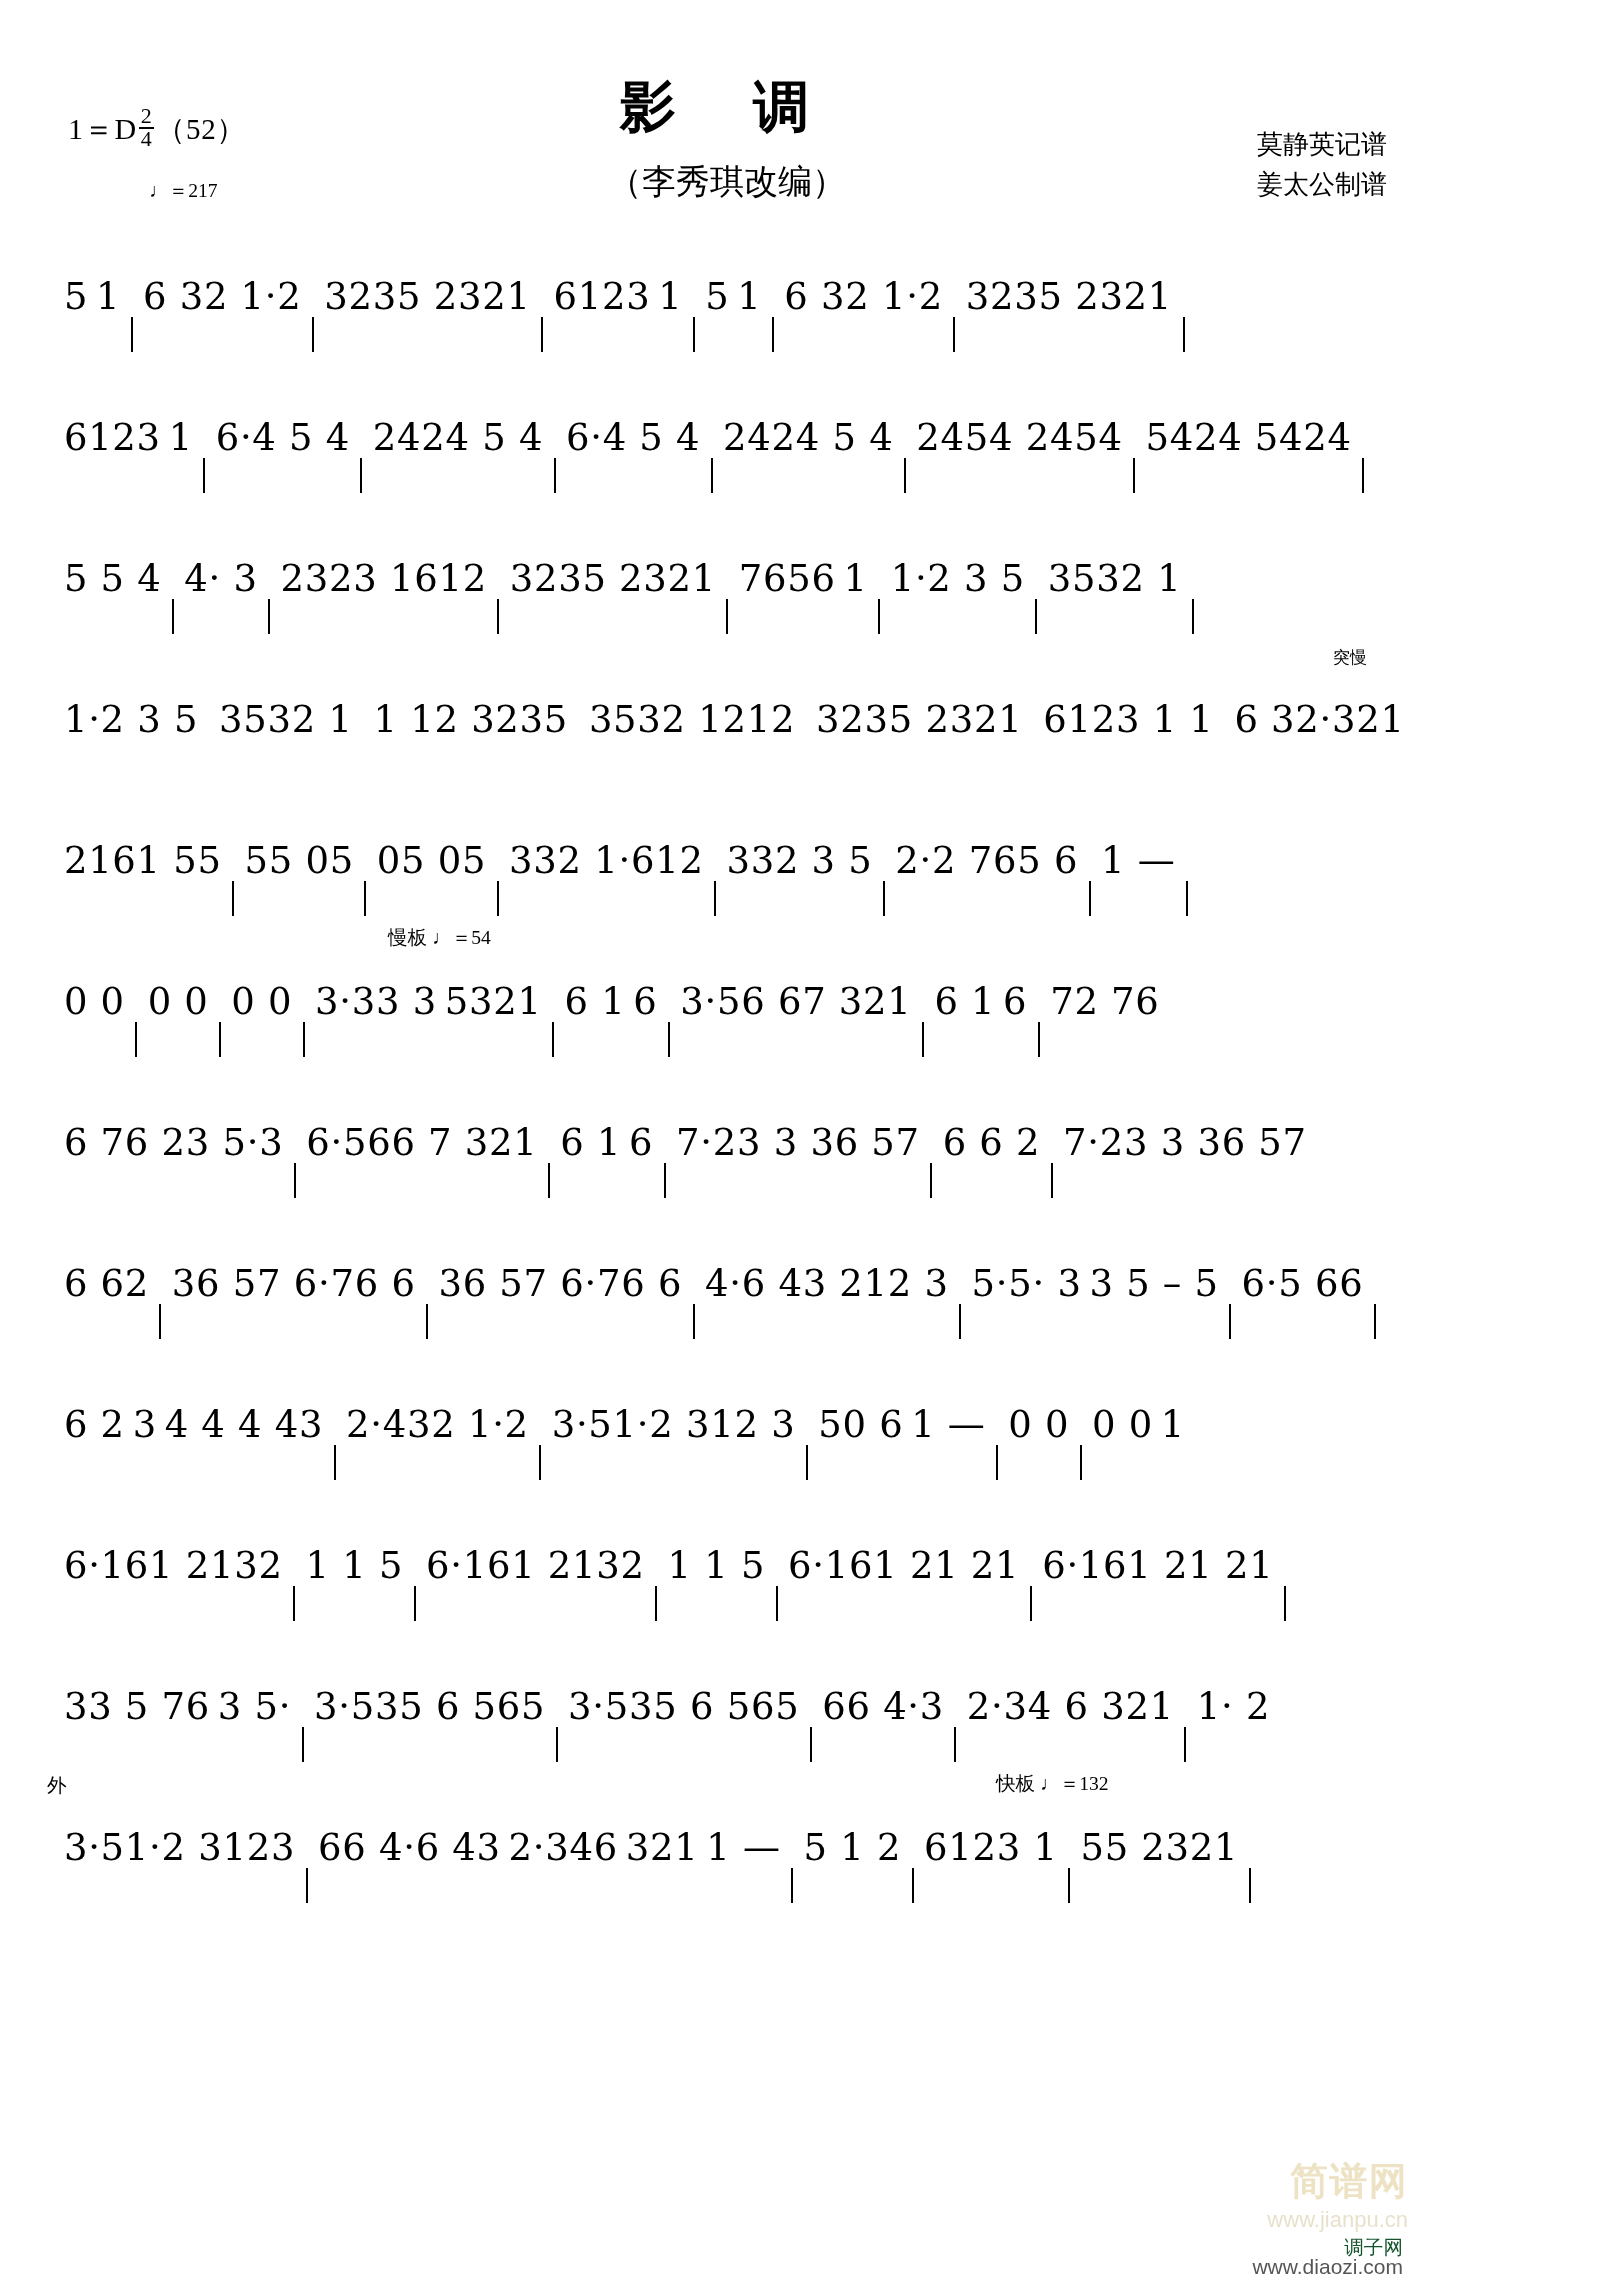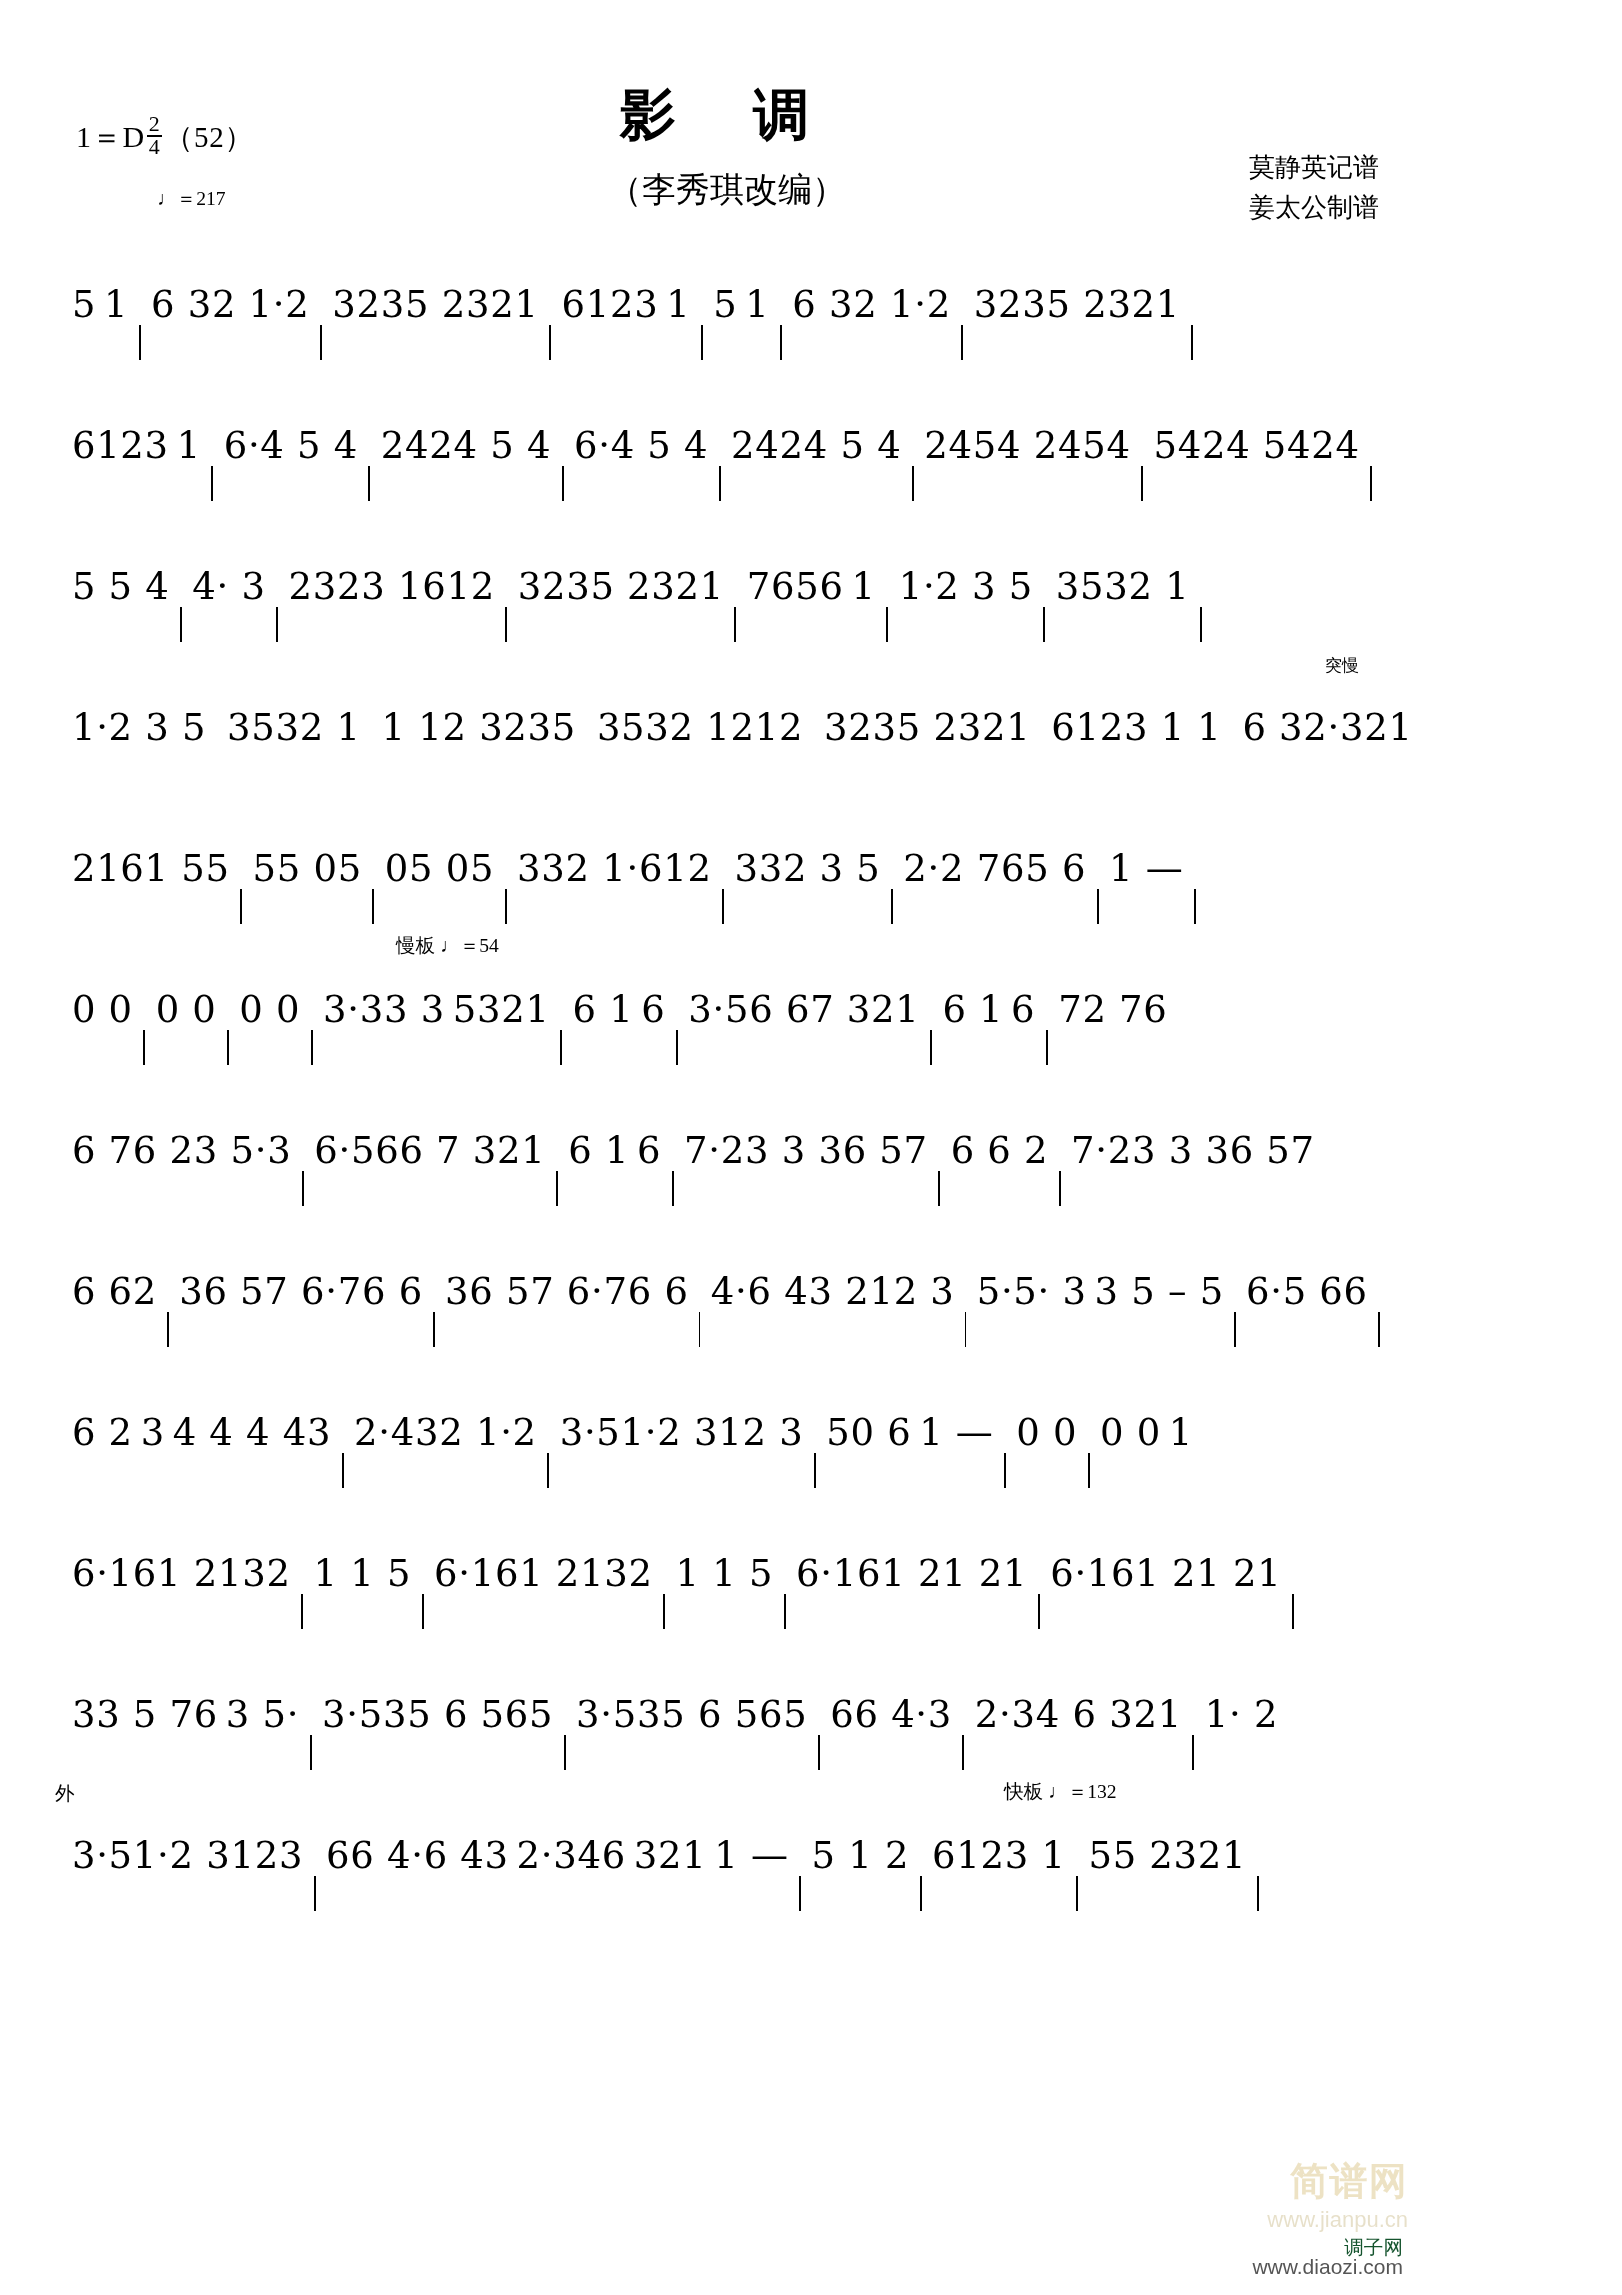--- a/index.html
+++ b/index.html
@@ -13,21 +13,21 @@
     font-family: "Liberation Serif", serif;
     color: #000000;
     position: relative;
     overflow: hidden;
   }
   .page {
     position: relative;
     width: 1454px;
     height: 2295px;
     box-sizing: border-box;
-    padding: 16px;
+    padding: 8px;
     border-radius: 11px;
   }
 
   
   .header {
     position: relative;
     height: 203px;
   }
   .key-sig {
     position: absolute;
@@ -63,21 +63,21 @@
     position: absolute;
     left: 0; right: 0;
     top: 151px;
     text-align: center;
     font-size: 34px;
     font-family: "DejaVu Sans", sans-serif;
   }
   .credits {
     position: absolute;
     right: 59px;
-    top: 131px;
+    top: 116px;
     text-align: center;
     font-size: 26px;
     line-height: 1.55;
     font-family: "DejaVu Sans", sans-serif;
     margin-left: 44px;
   }
   .tempo-mark {
     position: absolute;
     left: 141px;
     top: 169px;

